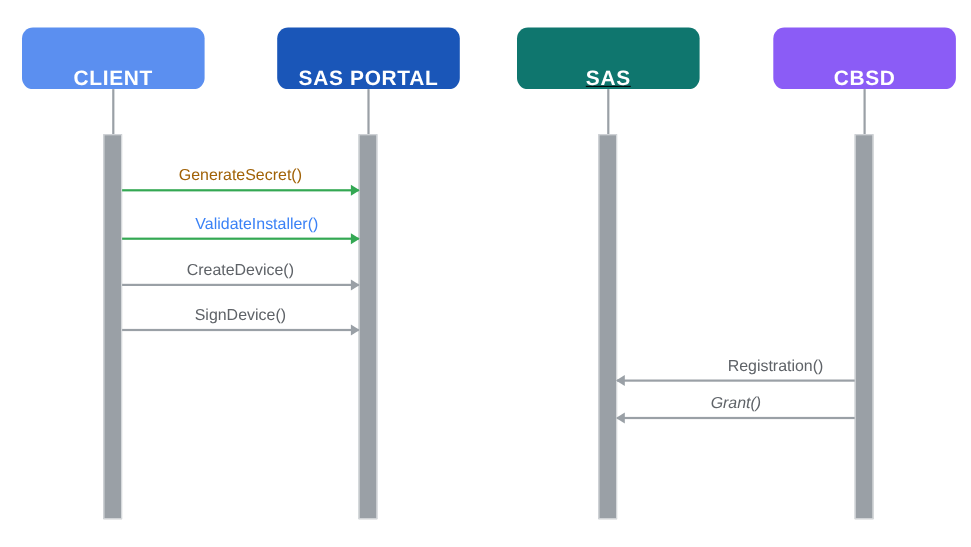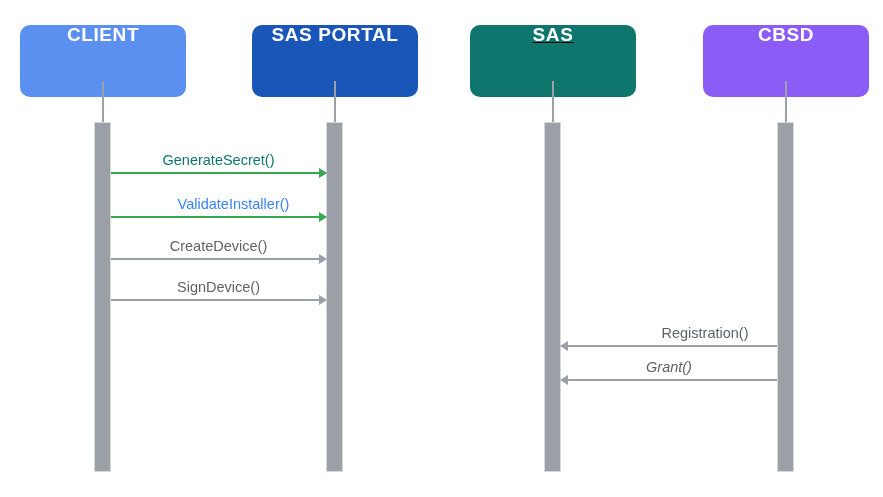--- a/index.html
+++ b/index.html
@@ -17,24 +17,24 @@
     position: relative;
     width: 883px;
     height: 497px;
     background: #ffffff;
   }
 
   
   .participant-box {
     position: absolute;
     width: 166px;
-    height: 72px;
+    height: 56px;
     border-radius: 10px;
     display: flex;
-    align-items: flex-start;
+    align-items: flex-end;
     justify-content: center;
     box-sizing: border-box;
   }
   .participant-label {
     color: #ffffff;
     font-size: 19px;
     font-weight: bold;
     letter-spacing: 0.6px;
     line-height: 1;
     white-space: nowrap;
@@ -123,21 +123,21 @@
   <div id="bars-layer">
       <div class="activation-bar" style="left: 94px; top: 122px; height: 350px;"></div>
       <div class="activation-bar" style="left: 326px; top: 122px; height: 350px;"></div>
       <div class="activation-bar" style="left: 544px; top: 122px; height: 350px;"></div>
       <div class="activation-bar" style="left: 777px; top: 122px; height: 350px;"></div>
     </div>
   <div id="messages-layer">
       <div class="message dir-right" style="left: 111px; top: 172px; width: 215px;">
         <div class="msg-line" style="background: rgb(52, 168, 83);"></div>
         <div class="msg-head" style="border-left-color: rgb(52, 168, 83);"></div>
-        <div class="msg-label" style="color: #0f766e;">GenerateSecret()</div>
+        <div class="msg-label" style="color: #a16207;">GenerateSecret()</div>
       </div>
       <div class="message dir-right" style="left: 111px; top: 216px; width: 215px;">
         <div class="msg-line" style="background: rgb(52, 168, 83);"></div>
         <div class="msg-head" style="border-left-color: rgb(52, 168, 83);"></div>
         <div class="msg-label" style="color: #3b82f6; padding-left: 15px;">ValidateInstaller()</div>
       </div>
       <div class="message dir-right" style="left: 111px; top: 258px; width: 215px;">
         <div class="msg-line" style="background: rgb(154, 160, 166);"></div>
         <div class="msg-head" style="border-left-color: rgb(154, 160, 166);"></div>
         <div class="msg-label" style="color: rgb(95, 99, 104);">CreateDevice()</div>

